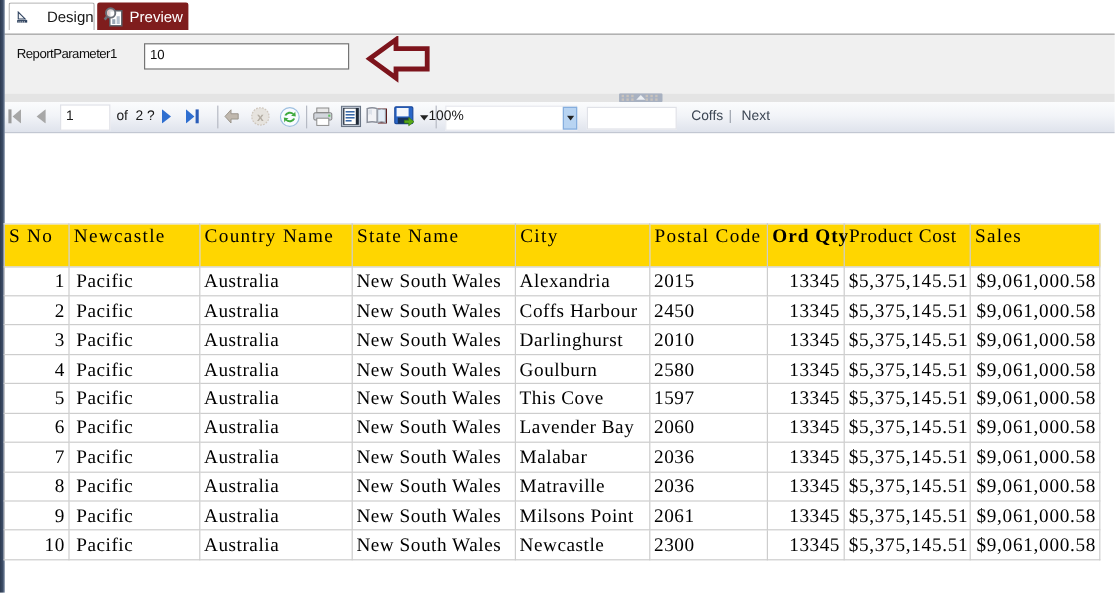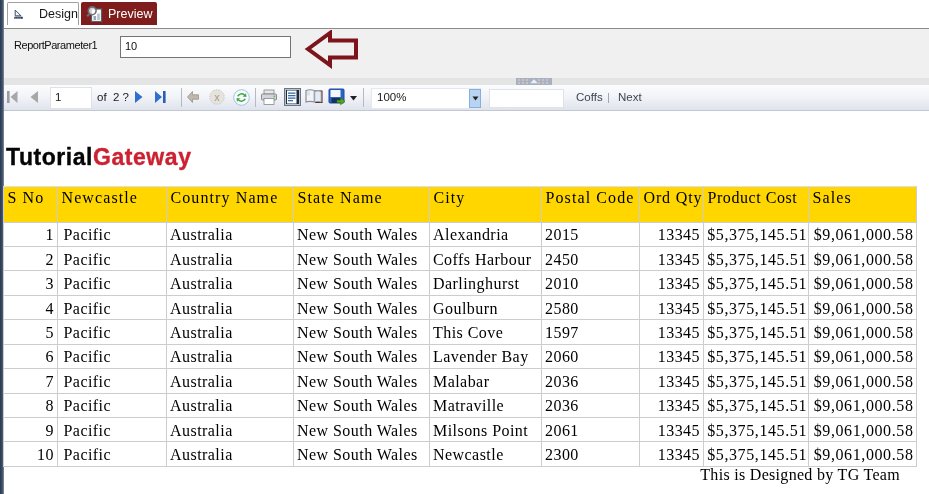--- a/index.html
+++ b/index.html
@@ -48,21 +48,21 @@
 
   table#grid { position:absolute; left:3px; top:186px; width:913px; border-collapse:collapse;
     table-layout:fixed; font-family:"Liberation Serif", serif; font-size:16px; letter-spacing:0.45px; color:#000; }
   #grid th { background:#ffd600; font-weight:normal; font-size:16px; letter-spacing:1.1px;
     text-align:left; vertical-align:top;
     height:35.5px; padding:2px 3px 0 3.5px; border:1px solid #cdcdcd; border-top:1px solid #e0e0e0; white-space:nowrap; }
   #grid td { height:24.45px; padding:2px 3px 0 3px; border:1px solid #cdcdcd; vertical-align:middle; }
   #grid td.r { text-align:right; }
   #grid td:nth-child(2){ padding-left:5.5px; }
   #grid td.m { text-align:right; letter-spacing:0.6px; }
-  #grid th:nth-child(7){ letter-spacing:0.85px; }
+  #grid th:nth-child(7){ letter-spacing:0.85px;font-weight:bold; }
   #grid th:nth-child(8){ letter-spacing:0.55px; }
   #grid td:nth-child(8){ padding-right:1px; }
   #grid td:nth-child(9){ padding-right:2.5px; }
   #footer { left:0px; top:466px; width:900px; text-align:right;
     font-family:"Liberation Serif", serif; font-size:16px; letter-spacing:0.3px; color:#000; }
 </style>
 </head>
 <body>
 <div id="page">
   <div class="abs" id="tabbar"></div>
@@ -188,33 +188,32 @@
     <rect x="1" y="1" width="15" height="14" rx="1" fill="#2a66c8" stroke="#1c4a9c" stroke-width="1"></rect>
     <rect x="2.5" y="2" width="10" height="7" fill="#f4f7fb"></rect>
     <rect x="3.5" y="10" width="10" height="5" fill="#16335c"></rect>
     <path d="M9 12.2 L12.6 12.2 L12.6 10 L17 13.4 L12.6 16.8 L12.6 14.6 L9 14.6 Z" fill="#57a818" stroke="#3f7d10" stroke-width="0.6"></path>
   </svg>
   <svg class="abs" style="left:349px; top:95px" width="9" height="6" viewBox="0 0 8 6">
     <path d="M0.5 1 L7.5 1 L4 5.5 Z" fill="#222"></path>
   </svg>
   <div class="abs sep" style="left:363px"></div>
   <div class="abs" id="zoombox"></div>
-  <div class="abs tbtxt" style="left:377px">100%</div>
+  <div class="abs tbtxt" style="left:357px">100%</div>
   <div class="abs" id="zoombtn">
     <svg width="7" height="5" viewBox="0 0 7 5">
         <path d="M0.5 0.5 L6.5 0.5 L3.5 4.5 Z" fill="#222"></path>
       </svg>
   </div>
   <div class="abs" id="findbox"></div>
   <div class="abs tbtxt" style="left:576px; color:#3c4654">Coffs</div>
   <div class="abs tbtxt" style="left:607px; color:#9aa0aa">|</div>
   <div class="abs tbtxt" style="left:618px; color:#3c4654">Next</div>
 
   <div class="abs" id="leftbar"></div>
-  <div class="abs" id="logo"><span>Tutorial</span><span class="red">Gateway</span></div>
 
   <table id="grid">
     <colgroup>
       <col style="width:54px">
         <col style="width:109px">
         <col style="width:127px">
       <col style="width:136px">
         <col style="width:112px">
         <col style="width:98px">
       <col style="width:64px">
@@ -338,14 +337,13 @@
           <td>Australia</td>
           <td>New South Wales</td>
           <td>Newcastle</td>
           <td>2300</td>
           <td class="r">13345</td>
           <td class="m">$5,375,145.51</td>
           <td class="m">$9,061,000.58</td>
         </tr>
   </tbody>
     </table>
-  <div class="abs" id="footer">This is Designed by TG Team</div>
 </div>
 
 </body></html>

